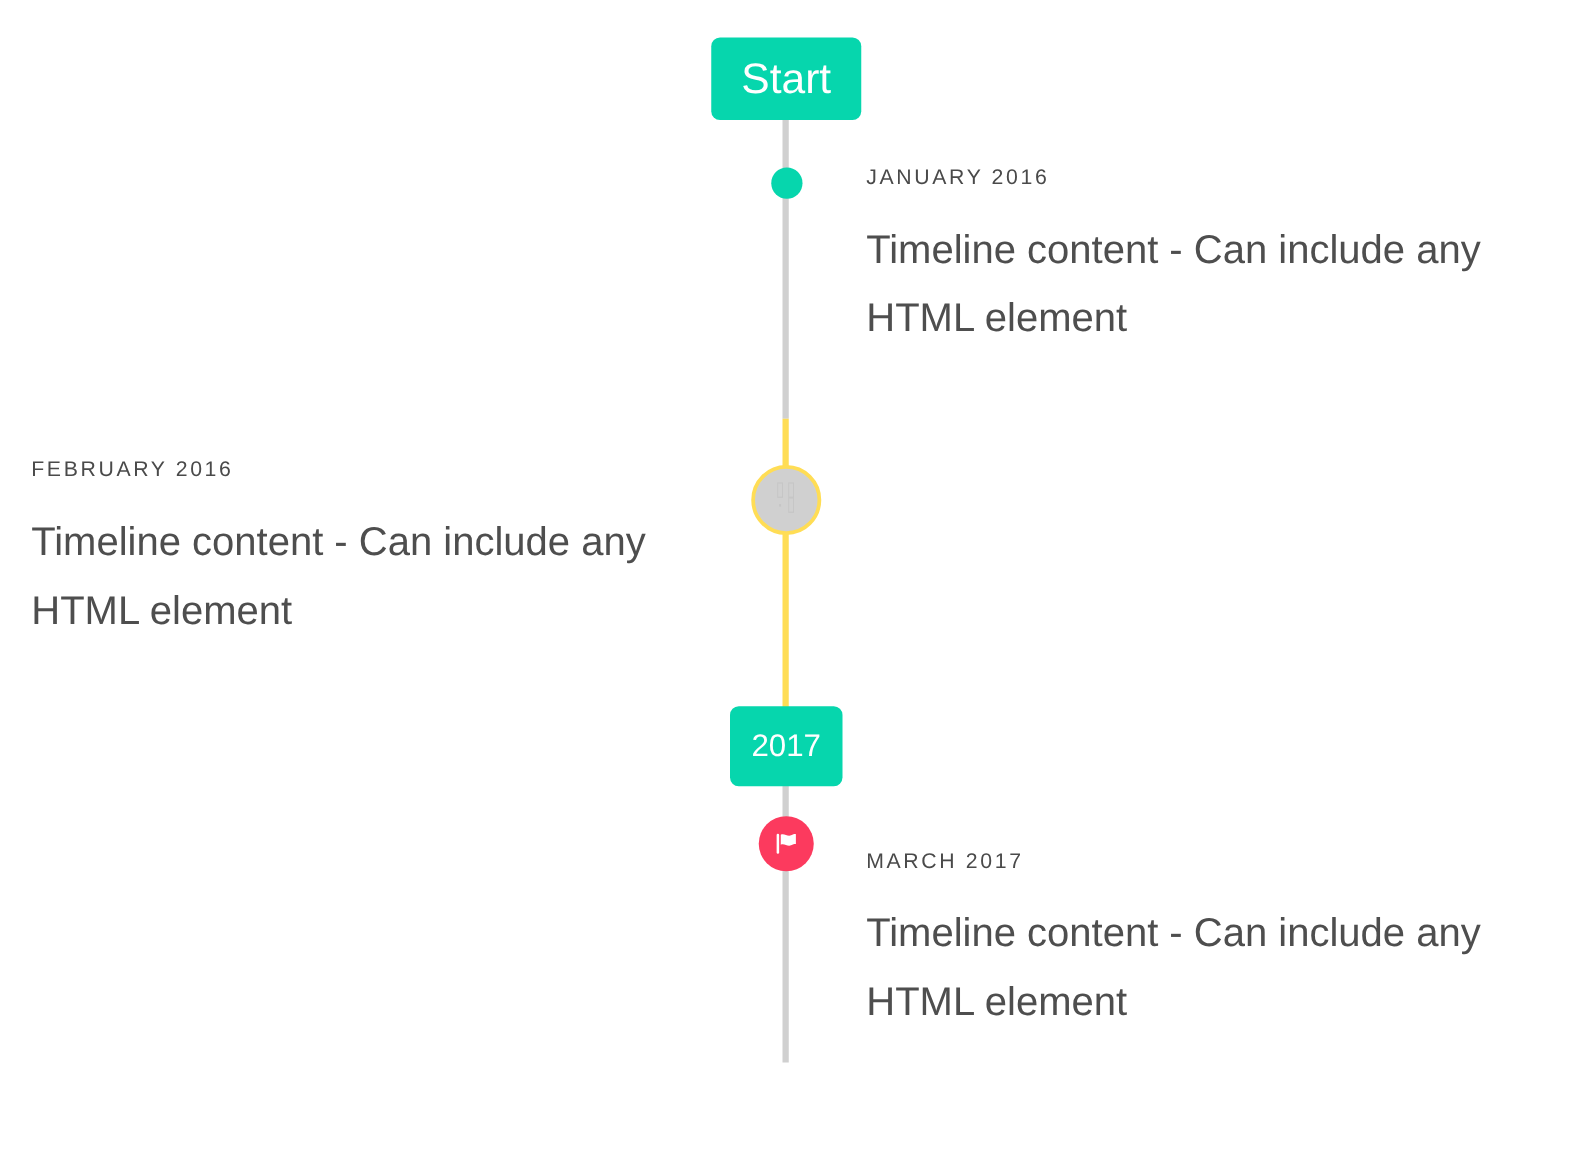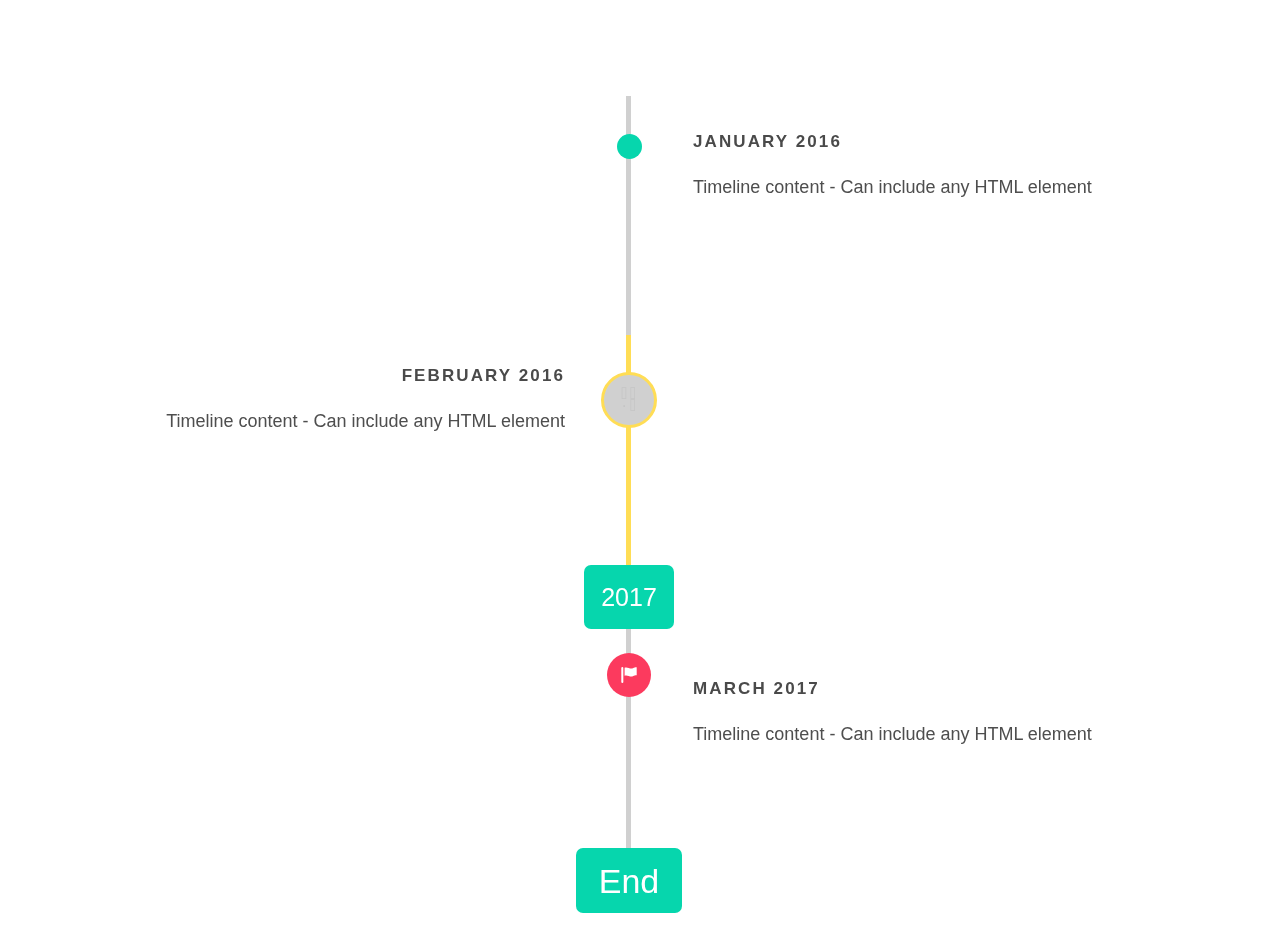--- a/index.html
+++ b/index.html
@@ -102,52 +102,53 @@
     left: 607px; top: 653px;
     width: 44px; height: 44px;
     background: #fc3a5e;
   }
   #marker-mar svg { width: 22px; height: 22px; display: block; }
 
   
   .entry { position: absolute; }
 
   .entry-right { left: 693px; width: 540px; text-align: left; }
-  .entry-left  { left: 25px;  width: 540px; text-align: right; }
+  .entry-left  { left: 25px;  width: 540px; }
 
   .entry-date {
     font-size: 17px;
-    font-weight: bold;
+    font-weight: normal;
     color: #4a4a4a;
     letter-spacing: 2.1px;
     text-transform: uppercase;
     line-height: 1.2;
   }
 
   .entry-body {
     margin-top: 20px;
-    font-size: 18px;
+    font-size: 32px;
     font-weight: 400;
     color: #4e4e4e;
     line-height: 1.72;
   }
 
   #entry-jan { top: 132px; }
   #entry-feb { top: 366px; }
   #entry-mar { top: 650px; margin-top: 29px; }
 </style>
 </head>
 <body>
 
 <div class="timeline">
 
   <div class="axis-seg axis-gray" id="axis-top"></div>
   <div class="axis-seg axis-yellow" id="axis-yellow"></div>
   <div class="axis-seg axis-gray" id="axis-mid"></div>
 
+  <div class="badge" id="badge-start">Start</div>
 
   <div class="marker" id="marker-jan"></div>
   <div class="entry entry-right" id="entry-jan">
     <div class="entry-date">JANUARY 2016</div>
     <div class="entry-body">Timeline content - Can include any HTML element</div>
   </div>
 
   <div class="marker" id="marker-feb">
     <span class="glyph">⌷⌷<br>·⌷</span>
   </div>
@@ -162,15 +163,14 @@
     <svg viewBox="0 0 24 24" aria-hidden="true">
       <rect x="3.6" y="3.2" width="2.2" height="17.6" rx="1.1" fill="#ffffff"></rect>
       <path d="M7.2 4.2 C10 2.6 13.2 6.0 16.2 4.6 C18.2 3.7 19.4 3.4 20.4 3.6 L20.4 12.2 C19.2 12.1 18.0 12.5 16.2 13.3 C13.2 14.7 10 11.3 7.2 12.9 Z" fill="#ffffff"></path>
     </svg>
   </div>
   <div class="entry entry-right" id="entry-mar">
     <div class="entry-date">MARCH 2017</div>
     <div class="entry-body">Timeline content - Can include any HTML element</div>
   </div>
 
-  <div class="badge" id="badge-end">End</div>
 
 </div>
 
 </body></html>

